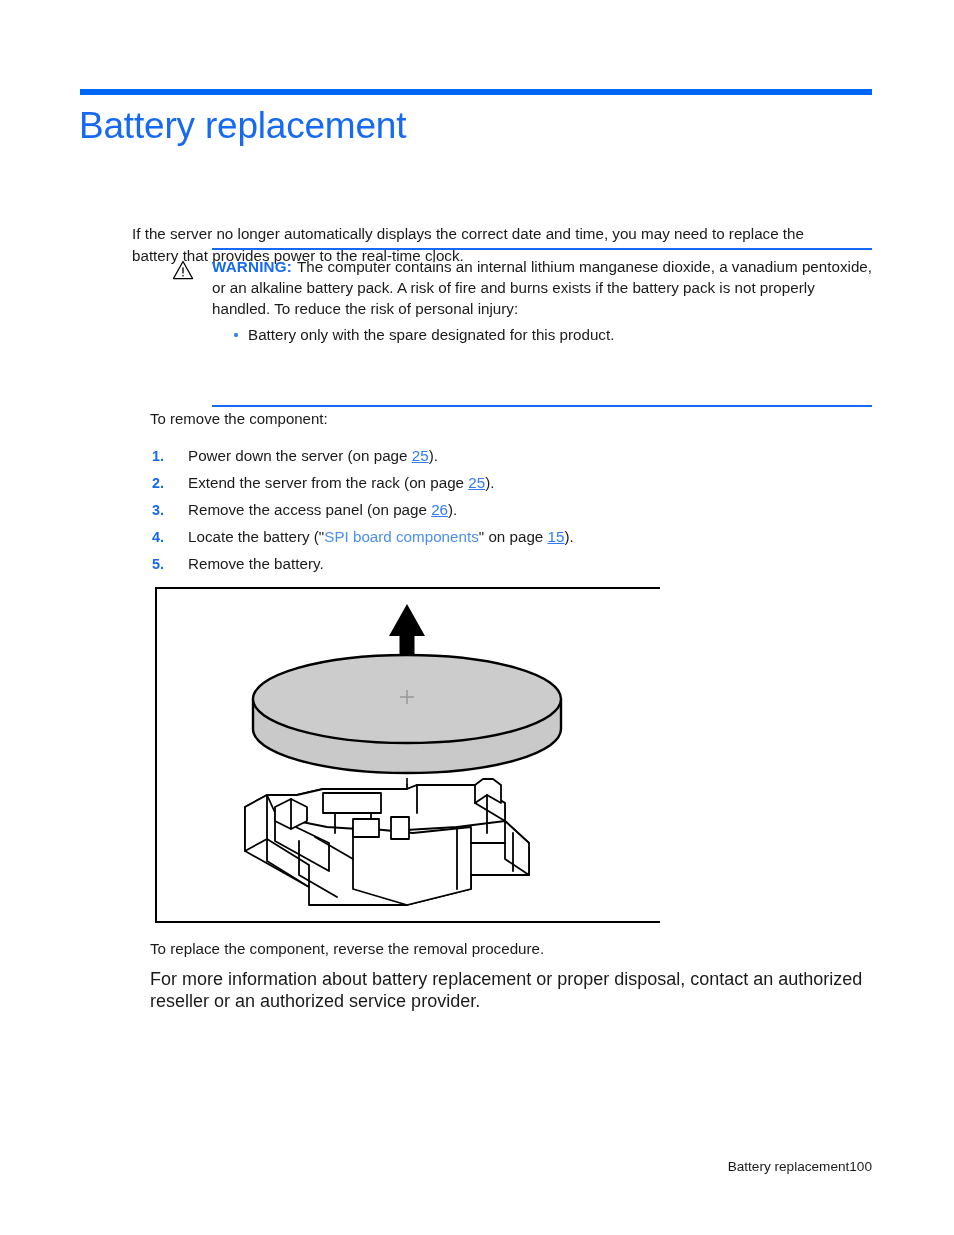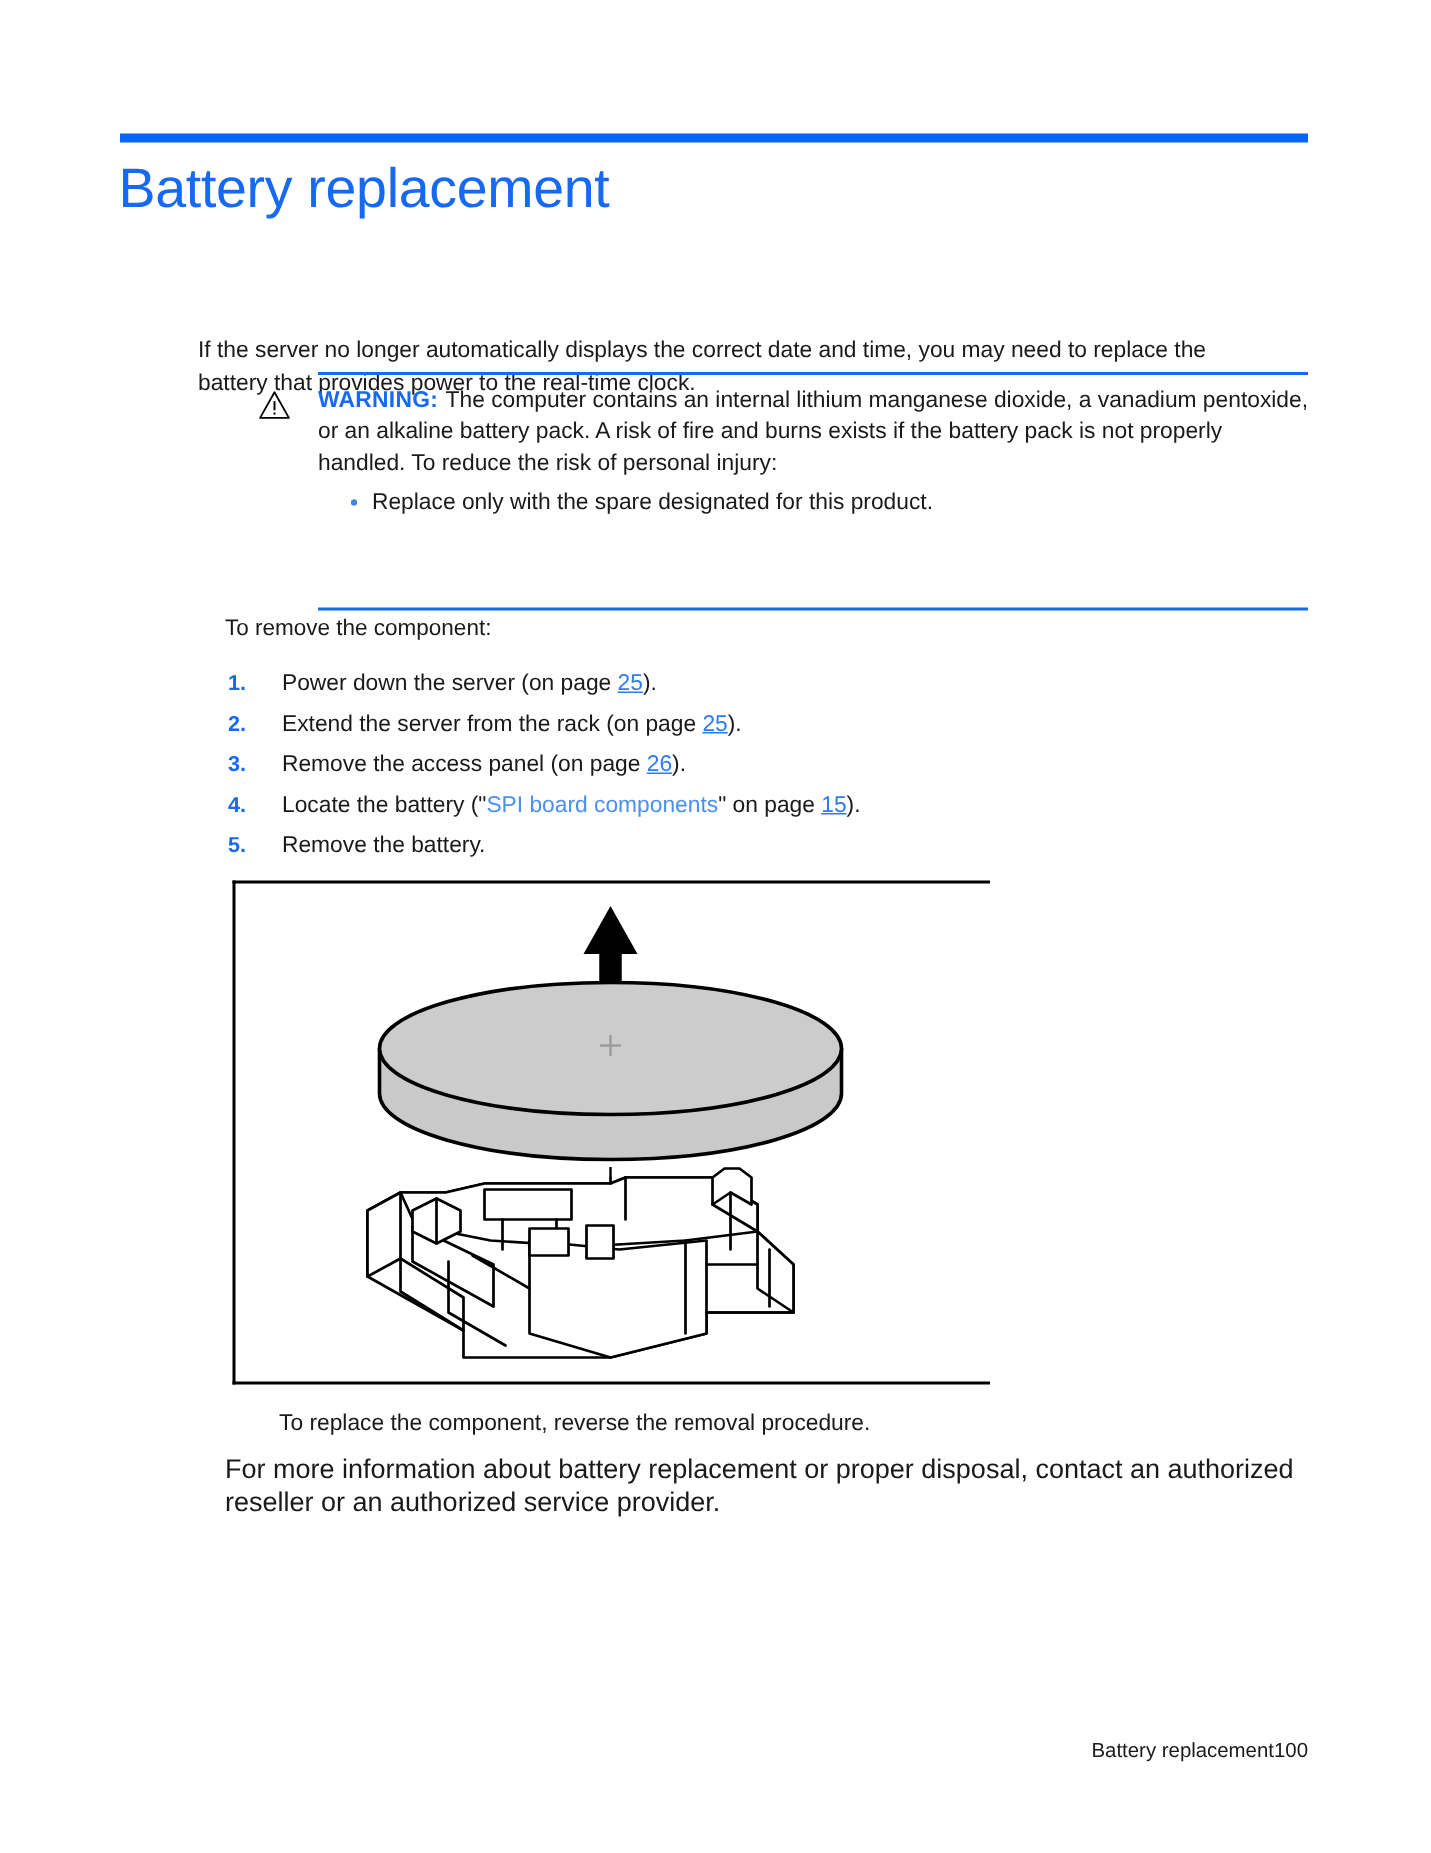--- a/index.html
+++ b/index.html
@@ -177,21 +177,20 @@
 
   
   .close-1 {
     position: absolute;
     left: 150px;
     top: 938px;
     width: 722px;
     font-size: 15.2px;
     line-height: 22px;
     color: #1a1a1a;
-    margin-left: 36px;
   }
   .close-2 {
     position: absolute;
     left: 150px;
     top: 968px;
     width: 722px;
     font-size: 18px;
     line-height: 22px;
     color: #1a1a1a;
   }
@@ -230,21 +229,21 @@
         <rect x="10.35" y="7.4" width="1.3" height="6.1" fill="#000000"></rect>
         <rect x="10.35" y="15" width="1.3" height="1.4" fill="#000000"></rect>
       </svg>
     </span>
 
     <div class="warning-body">
       <p class="warning-lead"><span class="warning-label">WARNING:</span><span class="warning-label-gap"></span><span>The computer contains an internal lithium manganese dioxide, a vanadium pentoxide, or an alkaline battery pack. A risk of fire and burns exists if the battery pack is not properly handled. To reduce the risk of personal injury:</span></p>
 
       <ul class="warn-list">
         <li><span class="dot"></span></li>
-        <li><span class="dot"></span><span>Replace only with the spare designated for this product.</span></li>
+        <li><span class="dot"></span><span>Battery only with the spare designated for this product.</span></li>
       </ul>
     </div>
   </div>
 
   <div class="proc-intro">To remove the component:</div>
 
   <ol class="steps">
     <li>
       <span class="num">1.</span>
       <span>Power down the server (on page </span><a class="xref">25</a><span>).</span>

